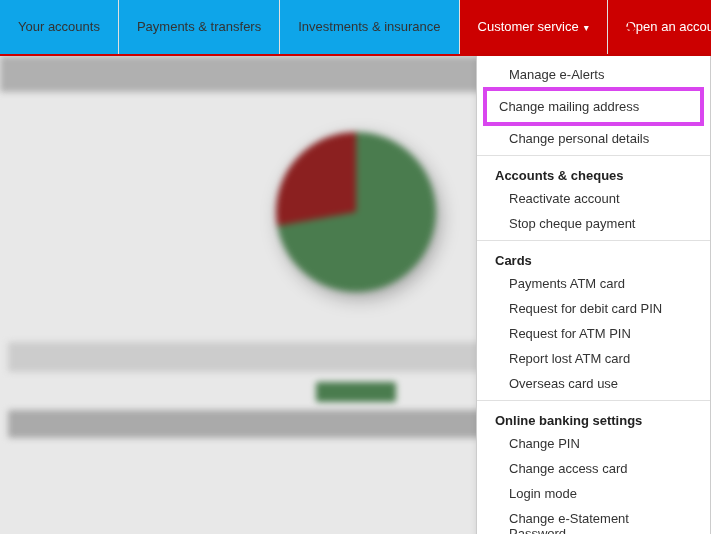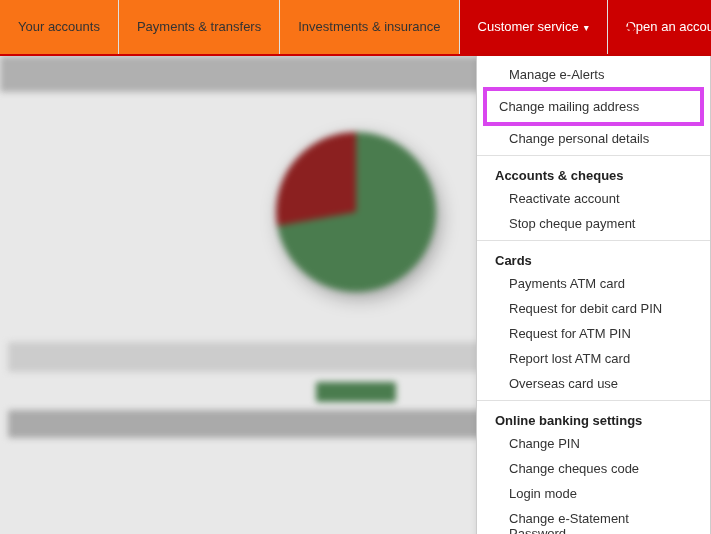--- a/index.html
+++ b/index.html
@@ -8,21 +8,21 @@
       height: 534px;
       font-family: Arial, sans-serif;
       font-size: 13px;
       overflow: hidden;
       background: #f0f0f0;
     }
 
     
     .navbar {
       display: flex;
-      background: #f97316;
+      background: #0ea5e9;
       border-bottom: 2px solid #cc0000;
       height: 56px;
       align-items: stretch;
     }
     .nav-item {
       display: flex;
       align-items: center;
       justify-content: center;
       padding: 0 18px;
       font-size: 13px;
@@ -228,21 +228,21 @@
       <span class="menu-item">Request for ATM PIN</span>
       <span class="menu-item">Report lost ATM card</span>
       <span class="menu-item">Overseas card use</span>
     </div>
 
     <div class="menu-divider"></div>
 
     <div>
       <span class="menu-section-header">Online banking settings</span>
       <span class="menu-item">Change PIN</span>
-      <span class="menu-item">Change cheques code</span>
+      <span class="menu-item">Change access card</span>
       <span class="menu-item">Login mode</span>
       <span class="menu-item">Change e-Statement Password</span>
 
     </div>
 
   </div>
 
 </div>
 
 </body></html>

